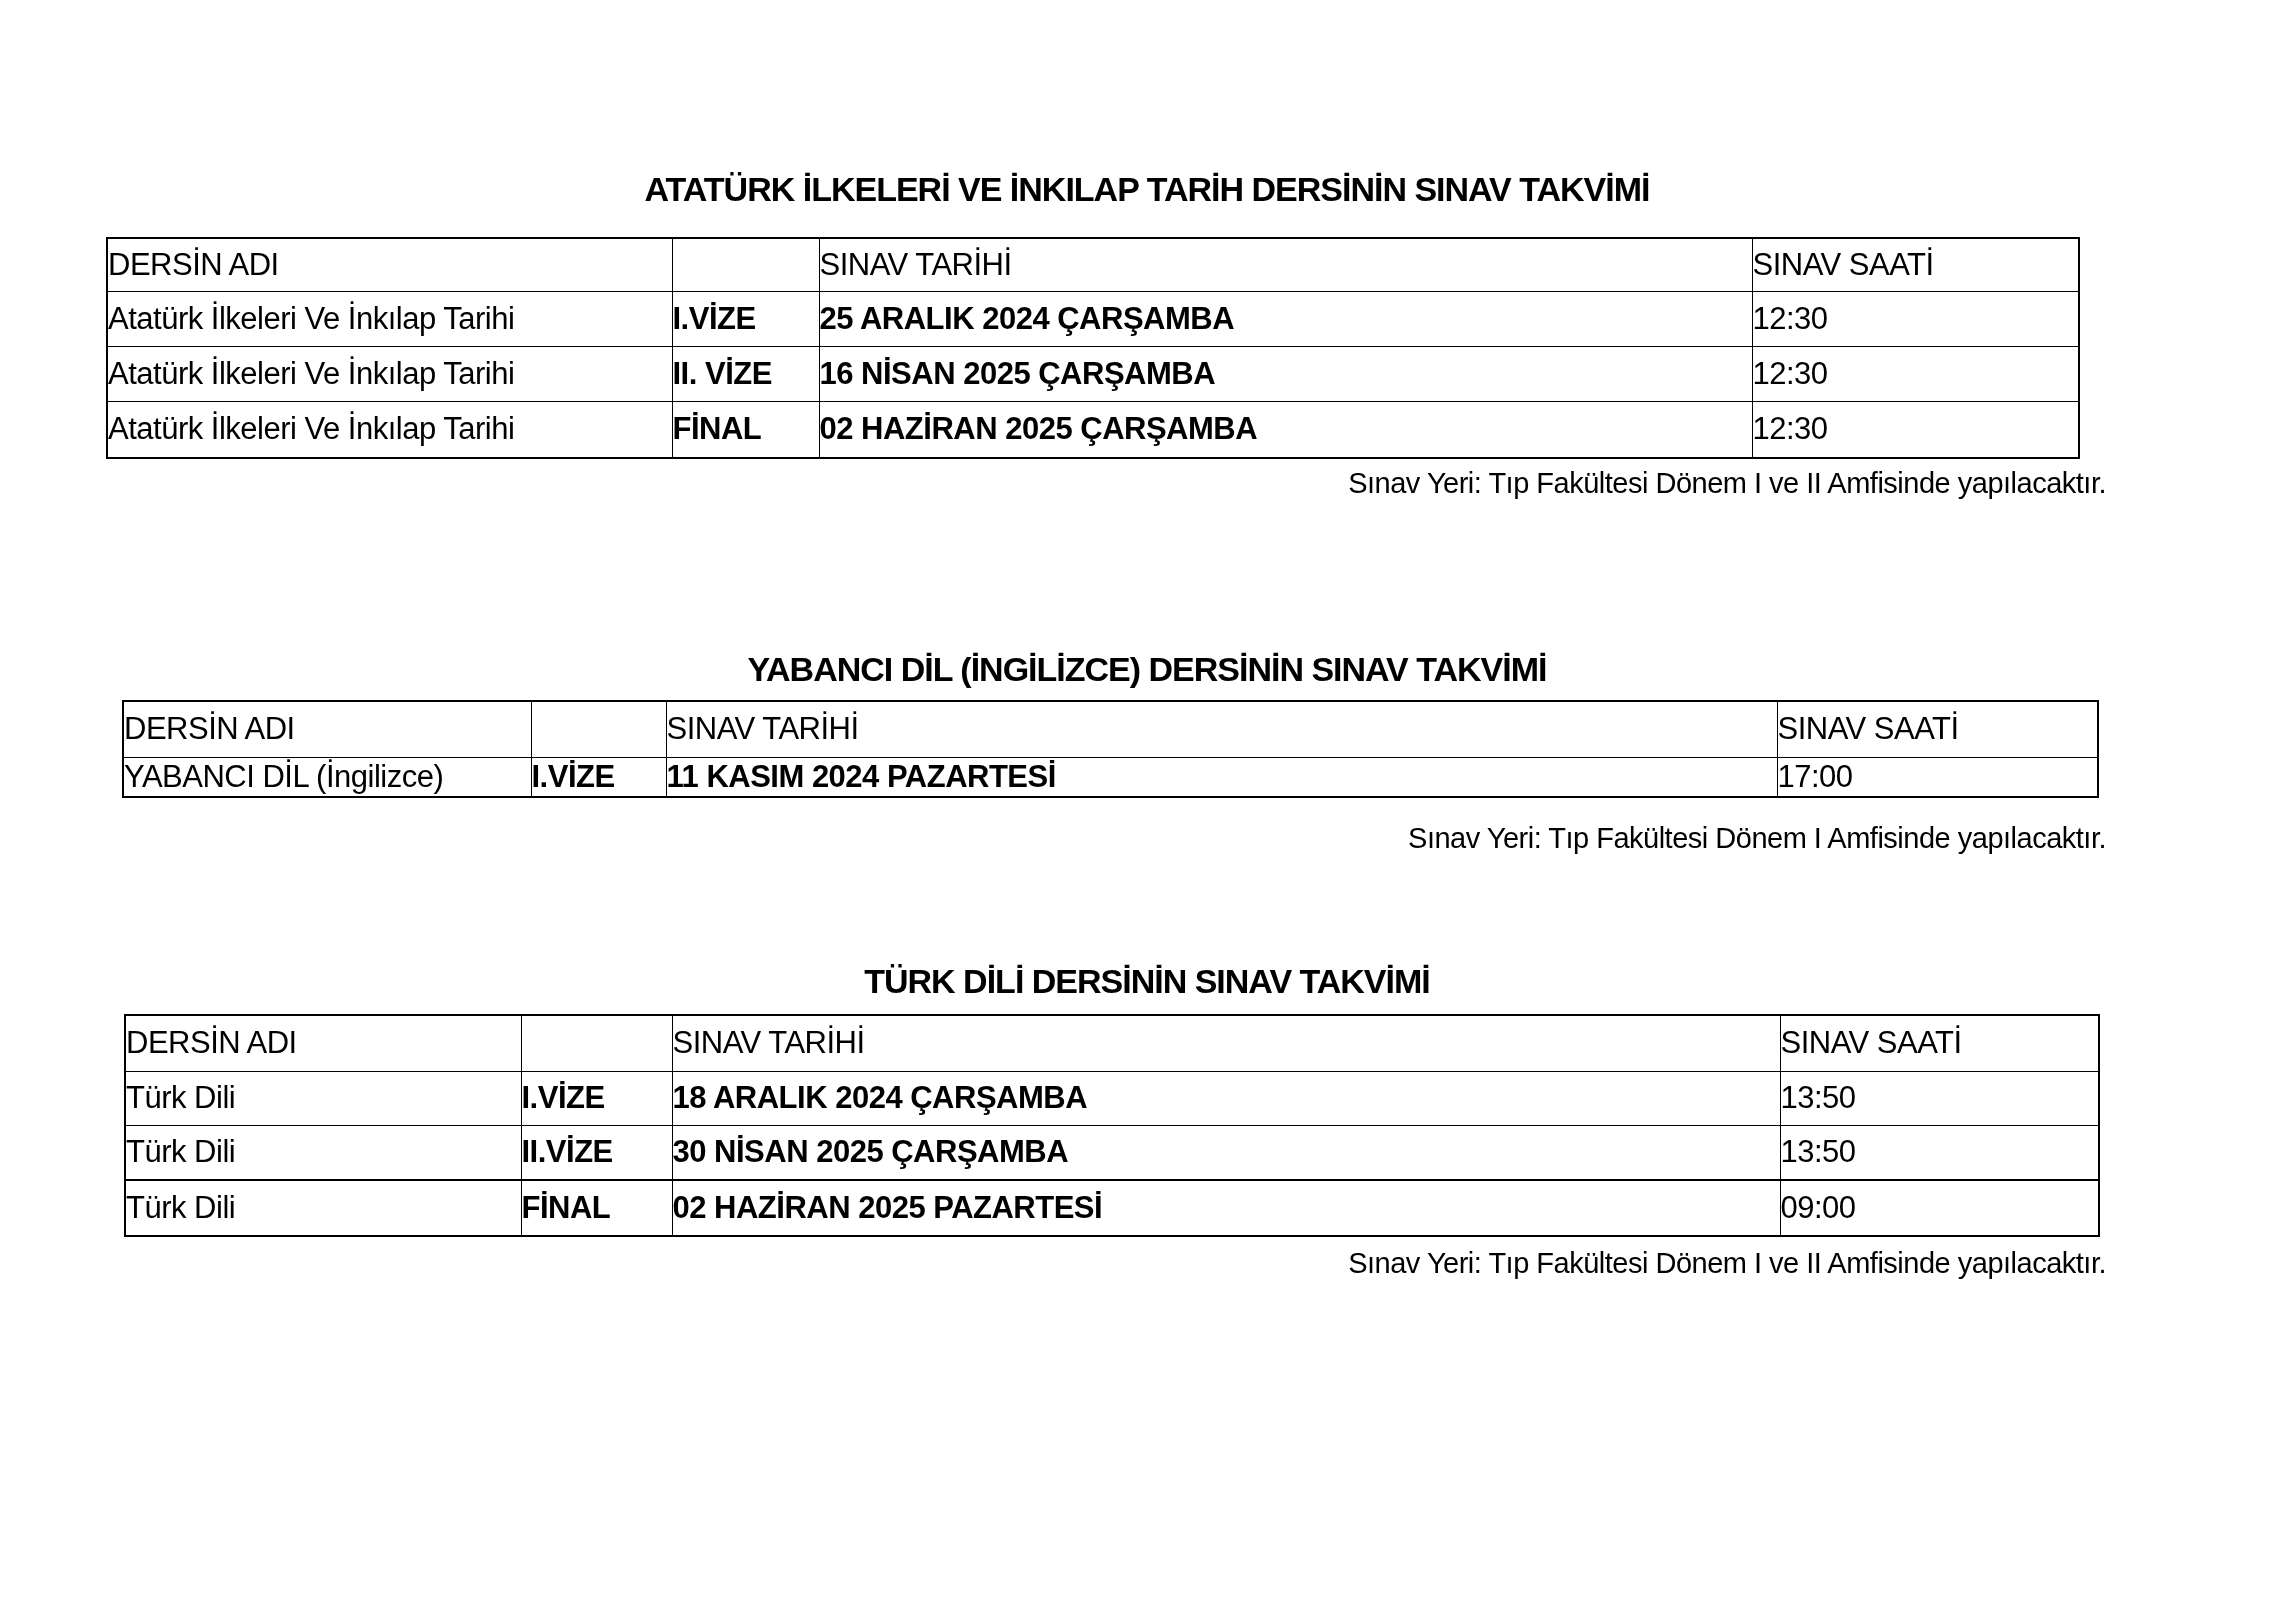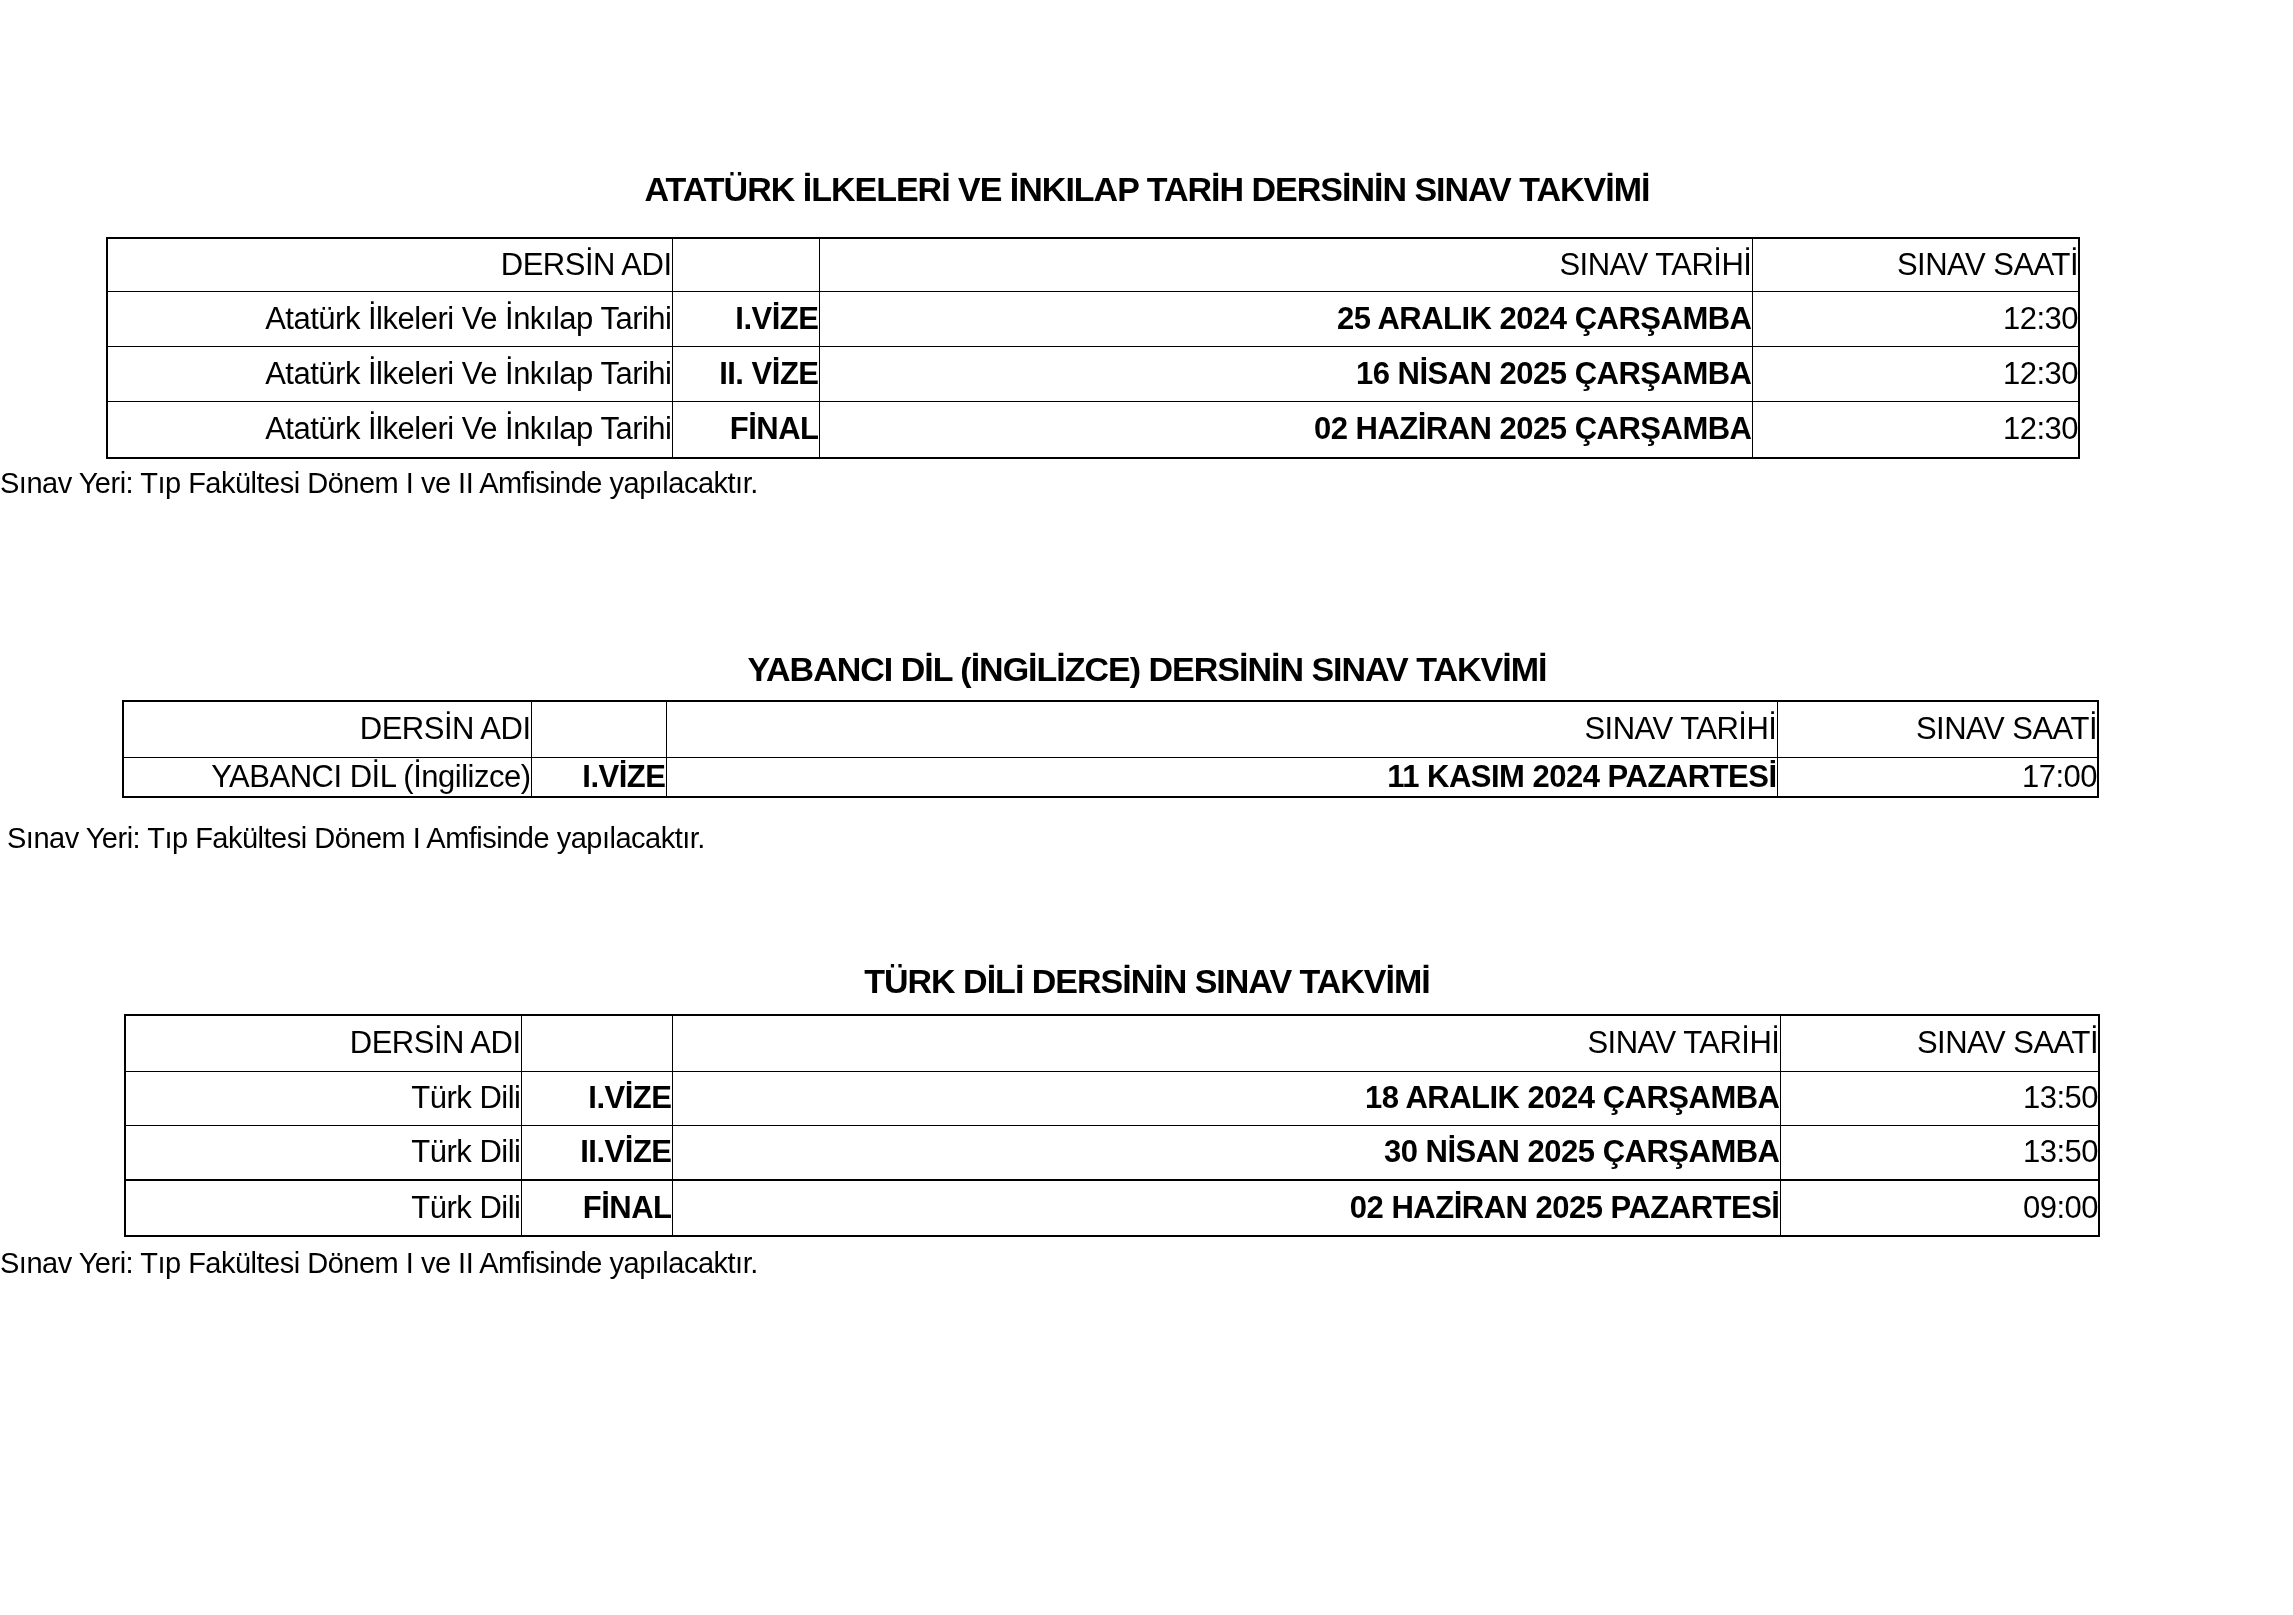--- a/index.html
+++ b/index.html
@@ -21,37 +21,37 @@
     font-size: 34px;
     font-weight: bold;
     letter-spacing: -1px;
     line-height: 43px;
     white-space: nowrap;
   }
   .footnote {
     position: absolute;
     left: 0;
     width: 2106px;
-    text-align: left;
+    text-align: right;
     font-size: 29px;
     letter-spacing: -0.5px;
     line-height: 33px;
     white-space: nowrap;
   }
   table.exam-table {
     position: absolute;
     border-collapse: collapse;
     table-layout: fixed;
     border: 2px solid #000;
     border-top-width: 2.9px;
     border-bottom-width: 2.9px;
   }
   table.exam-table td {
     border: 1.5px solid #000;
-    text-align: right;
+    text-align: left;
     vertical-align: middle;
     font-size: 31px;
     letter-spacing: -0.5px;
     padding: 0;
     overflow: hidden;
     white-space: nowrap;
   }
   tr.thick-top td { border-top-width: 2.9px; }
   td.b { font-weight: bold; }
 

